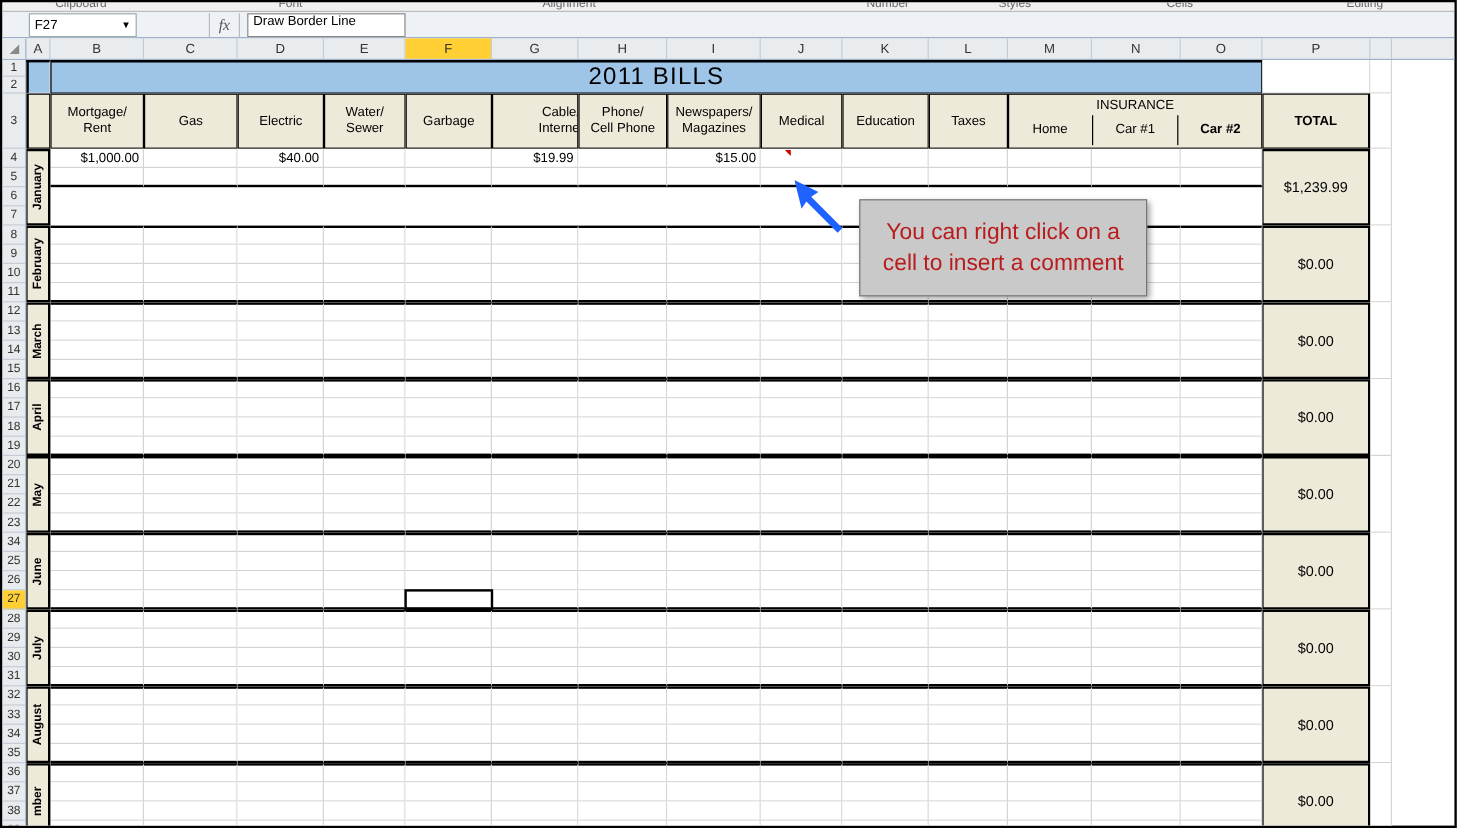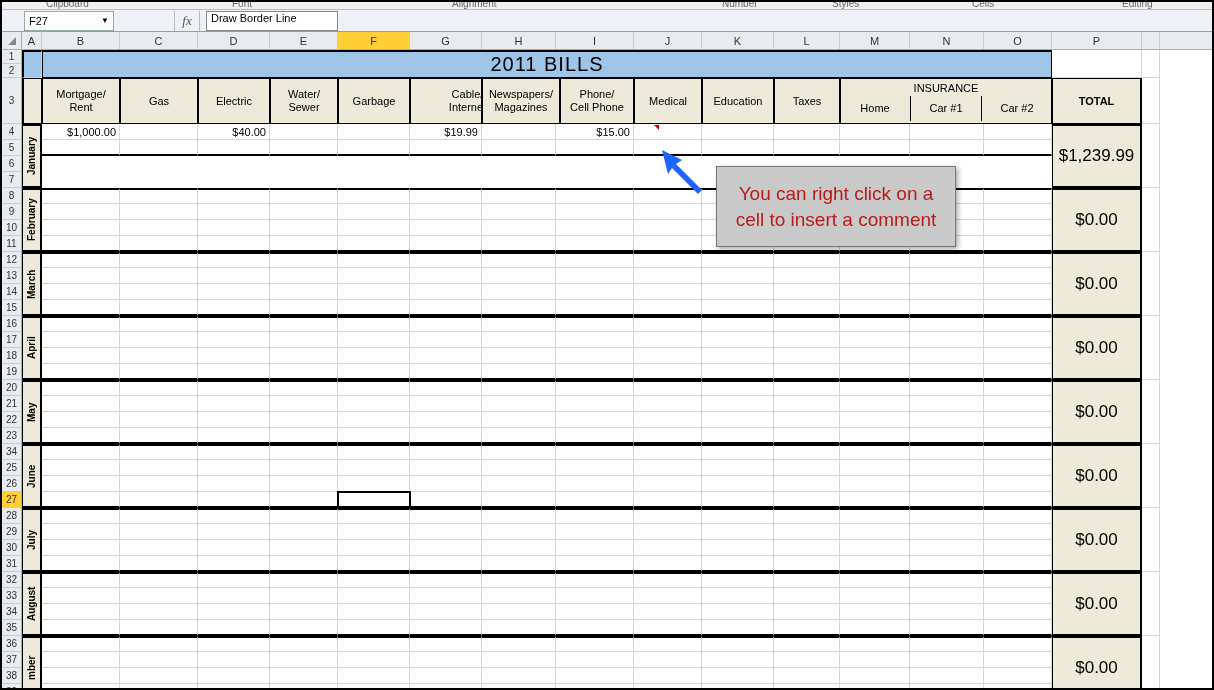--- a/index.html
+++ b/index.html
@@ -57,28 +57,28 @@
   .title-row { height:28px;}
   .title-row .banner { background:#9ec4e8; border:1px solid #000; justify-content:center; font-size:20px; font-weight:normal; letter-spacing:1px;}
   
   
   .cat-row { height:46px;}
   .cat-row .hdr { background:#edead9; border:1px solid #000; justify-content:center; text-align:center; font-size:11px; font-weight:normal; line-height:1.15; padding:2px;}
   .cat-row .hdr.total { font-weight:bold;}
   .cat-row .ins-top { height:16px; display:flex; align-items:center; justify-content:center; font-size:11px;}
   .cat-row .ins-bot { height:26px; display:flex;}
   .cat-row .ins-sub { flex:1; display:flex; align-items:center; justify-content:center; font-size:11px; border-right:1px solid #000;}
-  .cat-row .ins-sub:last-child { border-right:none;}
+  .cat-row .ins-sub:last-child { border-right:none;font-weight:bold;}
   .insurance-wrap { flex-direction:column; padding:0; }
   
   
   .vmonth { writing-mode: vertical-rl; transform: rotate(180deg); font-size:10px; font-weight:bold; background:#edead9; border:1px solid #000; justify-content:center;}
   
   
-  .totcell { background:#edead9; border:1px solid #000; justify-content:center; font-size:17px;}
+  .totcell { background:#edead9; border:1px solid #000; justify-content:center; font-size:12px;}
   
   
   .b-top { border-top:2px solid #000 !important;}
   .b-bot { border-bottom:2px solid #000 !important;}
   .b-left { border-left:2px solid #000 !important;}
   .b-right { border-right:2px solid #000 !important;}
 
   
   .selcell { outline:2px solid #000; outline-offset:-1px; z-index:2;}
 
@@ -196,22 +196,22 @@
         <div class="cell cQ" style="height: 28px;"></div>
       </div>
       <div class="srow cat-row">
         <div class="cell cA hdr b-left" style="height: 46px;"></div>
         <div class="cell cB hdr" style="height: 46px;">Mortgage/<br>Rent</div>
         <div class="cell cC hdr" style="height: 46px;">Gas</div>
         <div class="cell cD hdr" style="height: 46px;">Electric</div>
         <div class="cell cE hdr" style="height: 46px;">Water/<br>Sewer</div>
         <div class="cell cF hdr" style="height: 46px;">Garbage</div>
         <div class="cell cG hdr" style="height: 46px; padding-left: 45px;">Cable/<br>Internet</div>
+        <div class="cell cH hdr" style="height: 46px;">Phone/<br>Cell Phone</div>
         <div class="cell cI hdr" style="height: 46px;">Newspapers/<br>Magazines</div>
-        <div class="cell cH hdr" style="height: 46px;">Phone/<br>Cell Phone</div>
         <div class="cell cJ hdr" style="height: 46px;">Medical</div>
         <div class="cell cK hdr" style="height: 46px;">Education</div>
         <div class="cell cL hdr" style="height: 46px;">Taxes</div>
         <div class="cell hdr insurance-wrap" style="height: 46px; width: 212px;">
           <div class="ins-top">INSURANCE</div>
           <div class="ins-bot">
             <div class="ins-sub" style="width: 70px;">Home</div>
             <div class="ins-sub" style="width: 74px;">Car #1</div>
             <div class="ins-sub" style="width: 68px;">Car #2</div>
           </div>

